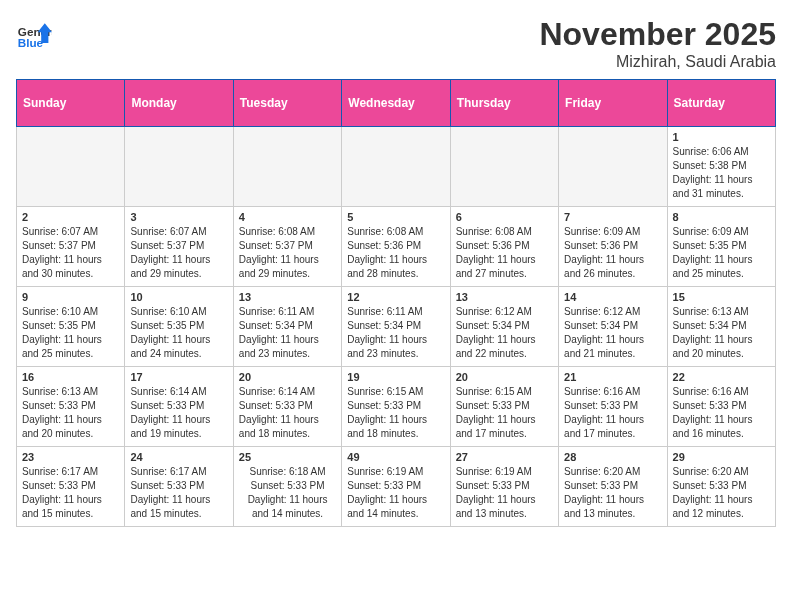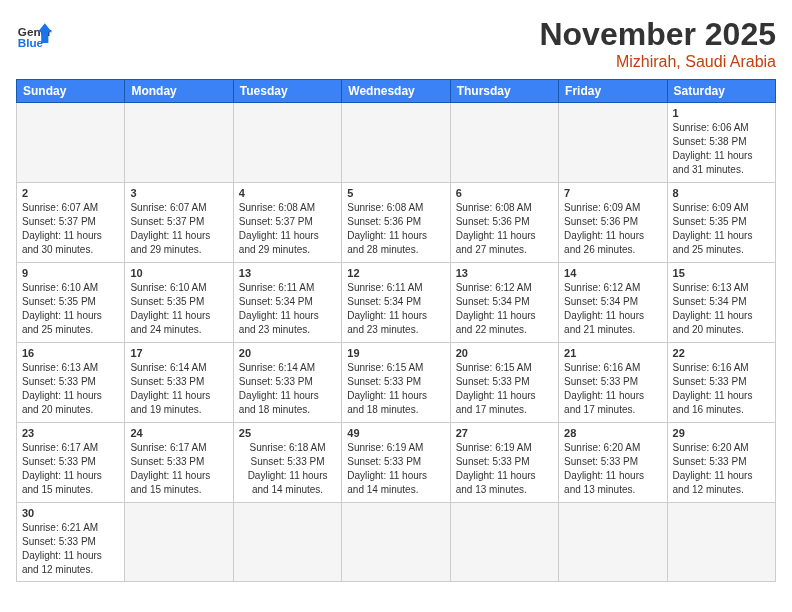--- a/index.html
+++ b/index.html
@@ -29,34 +29,34 @@
       text-align: right;
     }
     .month-title {
       font-size: 32px;
       font-weight: bold;
       color: #333;
       text-align: right;
     }
     .location {
       font-size: 16px;
-      color: #c2410c;
+      color: #404040;
     }
     .calendar {
       width: 100%;
       border-collapse: collapse;
       border: 1px solid #ccc;
     }
     .calendar th {
-      background: #3b82f6;
+      background: #ec4899;
       color: #fff;
       font-size: 12px;
       font-weight: bold;
       text-align: left;
-      padding: 4px 6px;
+      padding: 16px 6px;
       border: 1px solid #1558b0;
     }
     .calendar td {
       vertical-align: top;
       width: calc(100%/7);
       border: 1px solid #ccc;
       padding: 4px 5px;
       font-size: 9.5px;
       color: #333;
       height: 80px;
@@ -322,29 +322,14 @@
 and 13 minutes.</div>
         </td>
         <td>
           <span class="day-num">29</span>
           <div class="day-info" style="white-space: pre-line;">Sunrise: 6:20 AM
 Sunset: 5:33 PM
 Daylight: 11 hours
 and 12 minutes.</div>
         </td>
       </tr>
-      <tr class="last-row">
-        <td>
-          <span class="day-num">30</span>
-          <div class="day-info" style="white-space: pre-line;">Sunrise: 6:21 AM
-Sunset: 5:33 PM
-Daylight: 11 hours
-and 12 minutes.</div>
-        </td>
-        <td class="empty"></td>
-        <td class="empty"></td>
-        <td class="empty"></td>
-        <td class="empty"></td>
-        <td class="empty"></td>
-        <td class="empty"></td>
-      </tr>
     </tbody>
 </table>
 
 </body></html>

